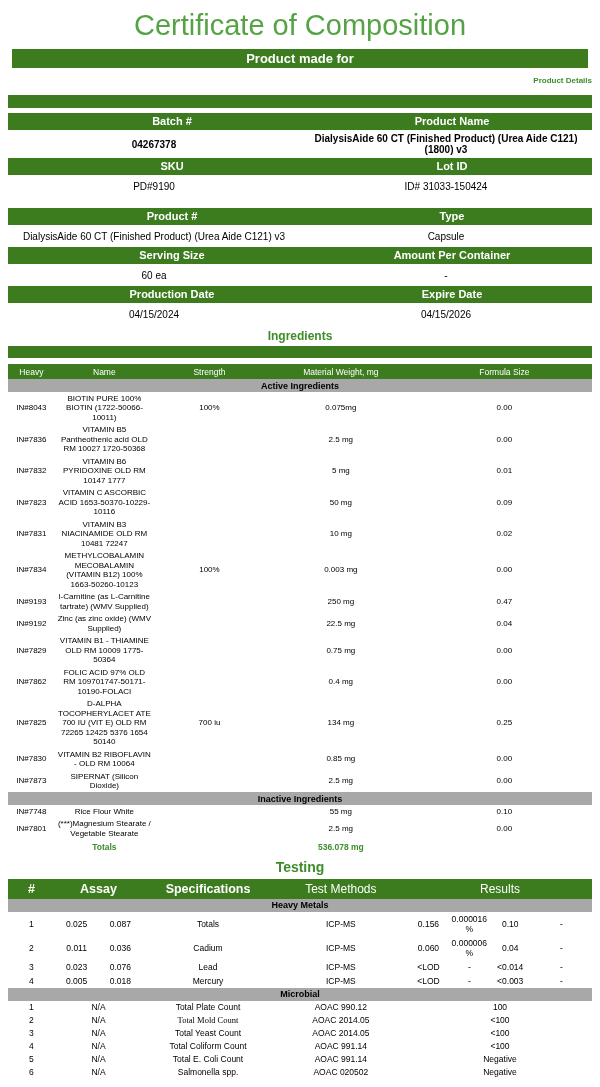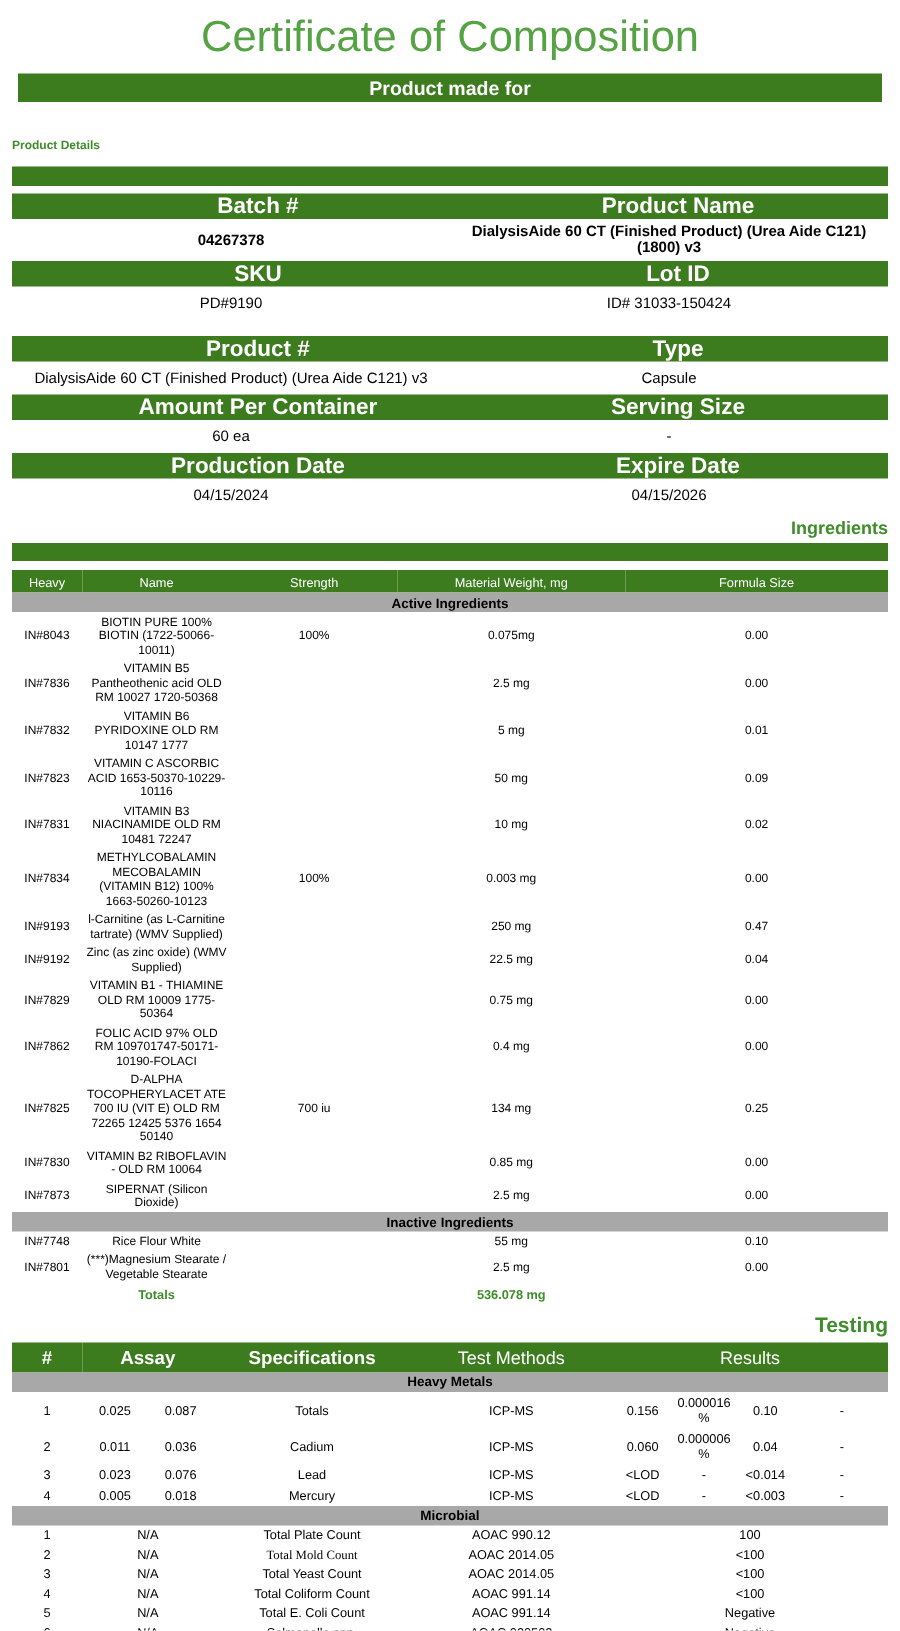--- a/index.html
+++ b/index.html
@@ -1,33 +1,33 @@
 <!DOCTYPE html>
 <html><head>
 <meta charset="utf-8">
 <style>
   html,body{margin:0;padding:0;background:#fff;}
   body{width:600px;height:1087px;overflow:hidden;font-family:"Liberation Sans",sans-serif;color:#000;}
   .page{padding:6px 8px 0;box-sizing:border-box;border-radius:24px;}
   .title{text-align:center;color:#55a344;font-size:29px;line-height:34px;margin:2px 0 7px;}
   .greenbar{background:#3c7b1e;color:#fff;font-weight:bold;text-align:center;}
   .madefor{height:19px;line-height:19px;font-size:13px;margin:0 4px 0;}
-  .details{text-align:left;color:#3e8d2a;font-weight:bold;font-size:8px;margin:24px 0 10px;}
+  .details{text-align:right;color:#3e8d2a;font-weight:bold;font-size:8px;margin:8px 0 10px;}
   .spacer{height:13px;margin:0 0 5px;}
   .spacer.tall{height:12px;margin:3px 0 6px;}
 
   
-  .split{display:flex;height:17px;line-height:17px;font-size:15px;margin-bottom:1px;padding-left:24px;}
+  .split{display:flex;height:17px;line-height:17px;font-size:11px;margin-bottom:1px;padding-left:24px;}
   .split span{flex:1;}
   .valrow{display:flex;align-items:center;min-height:18px;font-size:10px;padding:1px 0 2px;}
   .valrow div{flex:1;text-align:center;padding:1px 6px;box-sizing:border-box;}
   .valrow.b{font-weight:bold;}
   .gap{margin-top:11px;}
 
-  .sectitle{text-align:right;color:#3e8d2a;font-weight:bold;}
+  .sectitle{text-align:center;color:#3e8d2a;font-weight:bold;}
   .sectitle.ing{font-size:12px;margin:4px 0 2px;}
   .sectitle.test{font-size:14px;margin:4px 0 4px;}
 
   table{width:100%;border-collapse:collapse;table-layout:fixed;}
   td,th{padding:0;vertical-align:middle;text-align:center;overflow-wrap:break-word;}
   .ihead th{background:#3c7b1e;color:#fff;font-weight:normal;font-size:8.5px;height:15px;}
   .band td{background:#a8a8a8;color:#000;font-weight:bold;font-size:9px;height:13px;}
   .ingrow td{font-size:8px;line-height:9.5px;padding:1.5px 2px;}
   .totrow td{font-size:8.5px;font-weight:bold;color:#3e8d2a;padding:2px 0 3px;}
 
@@ -73,22 +73,22 @@
       </div>
       <div class="greenbar split gap">
         <span>Product #</span>
         <span>Type</span>
       </div>
       <div class="valrow">
         <div>DialysisAide 60 CT (Finished Product) (Urea Aide C121) v3</div>
         <div>Capsule</div>
       </div>
       <div class="greenbar split">
+        <span>Serving Size</span>
         <span>Amount Per Container</span>
-        <span>Serving Size</span>
       </div>
       <div class="valrow">
         <div>60 ea</div>
         <div>-</div>
       </div>
       <div class="greenbar split">
         <span>Production Date</span>
         <span>Expire Date</span>
       </div>
       <div class="valrow">

